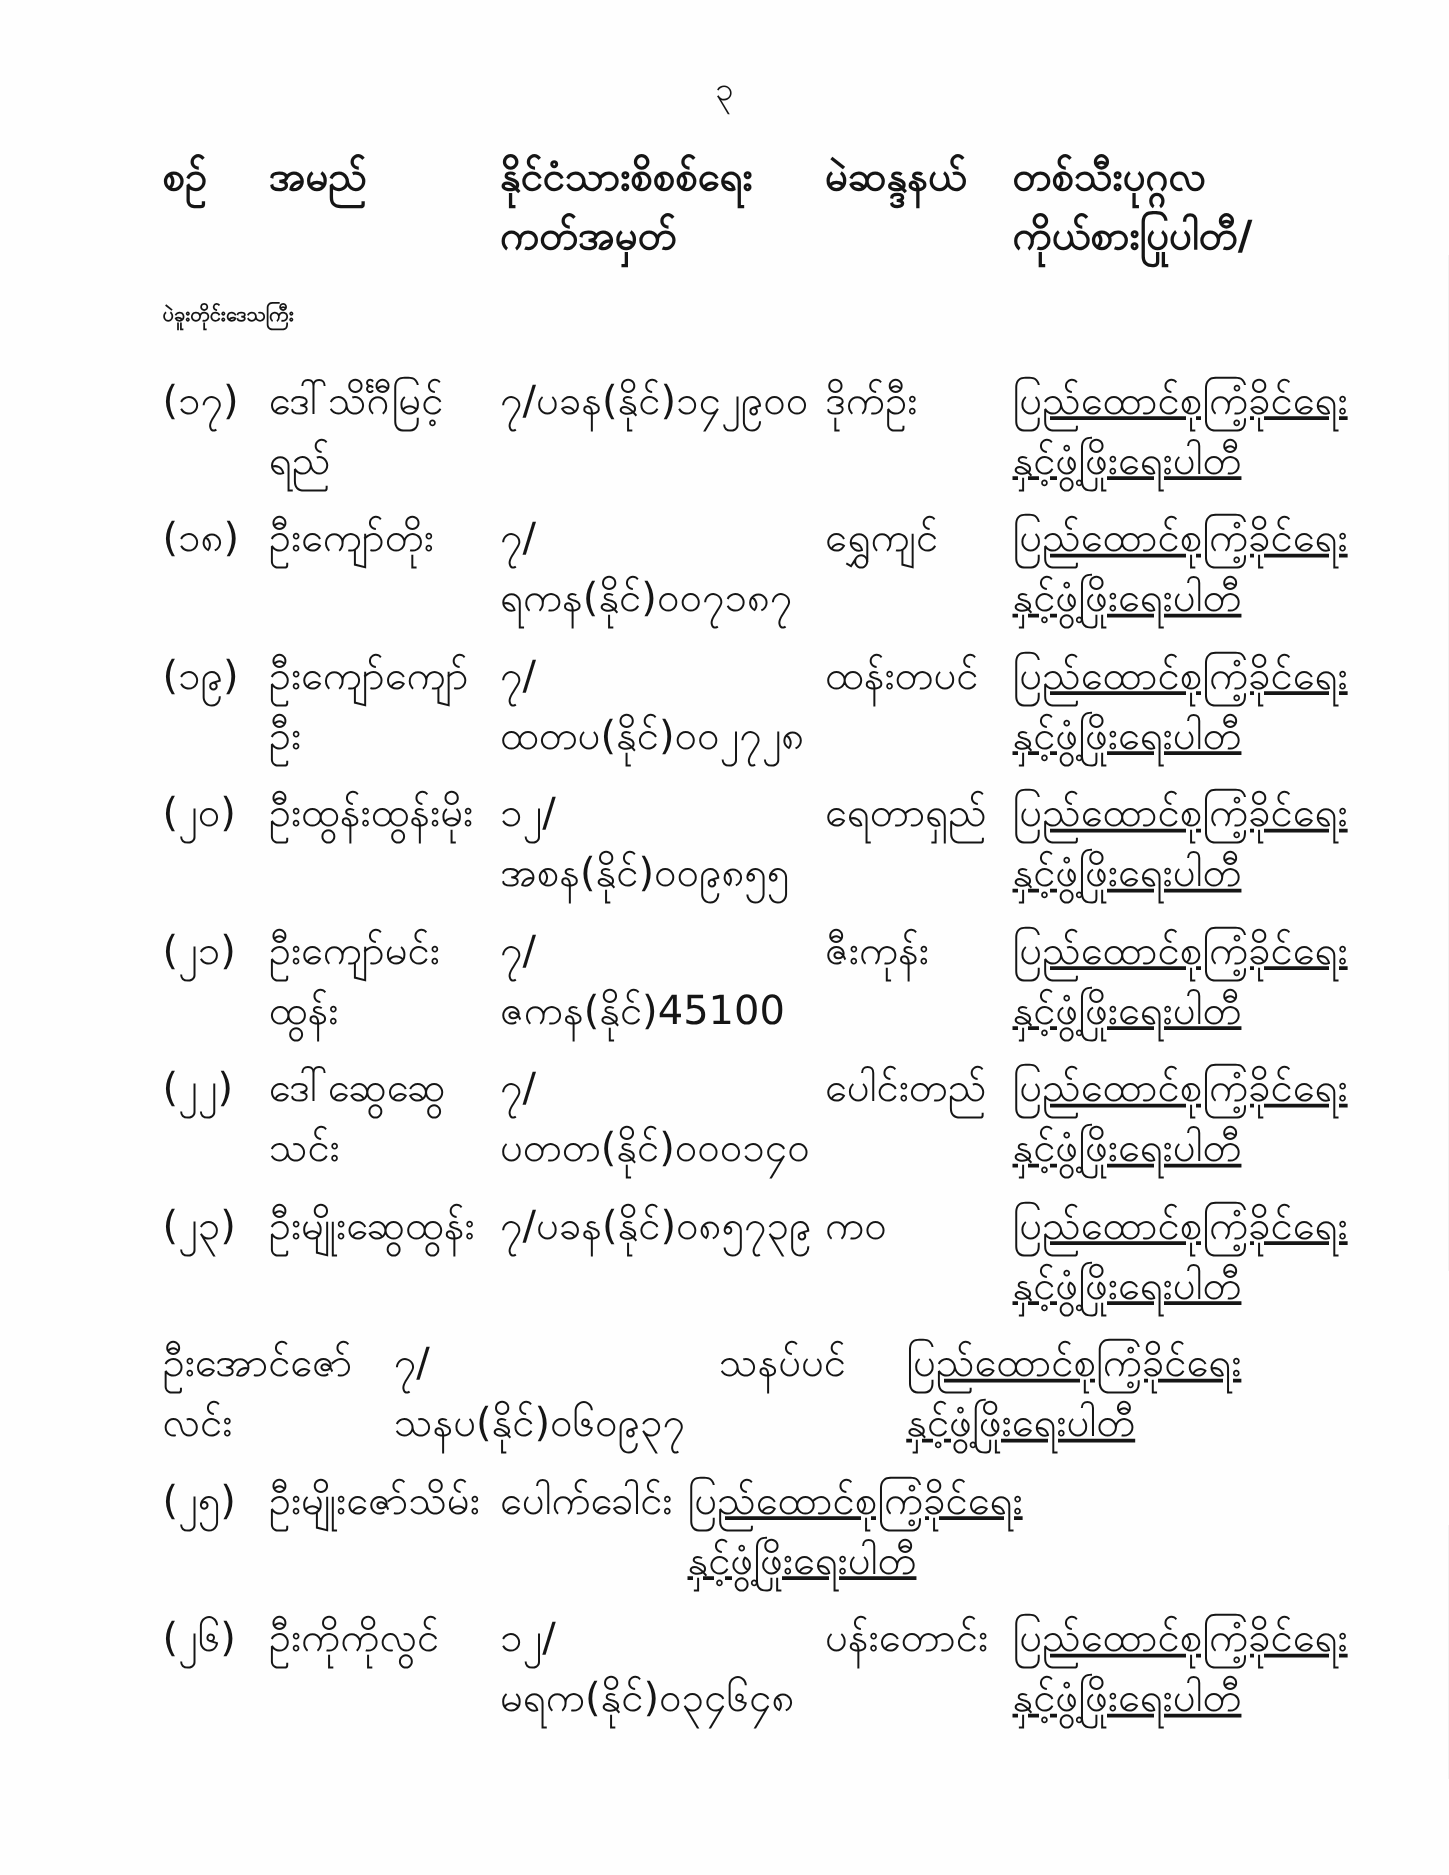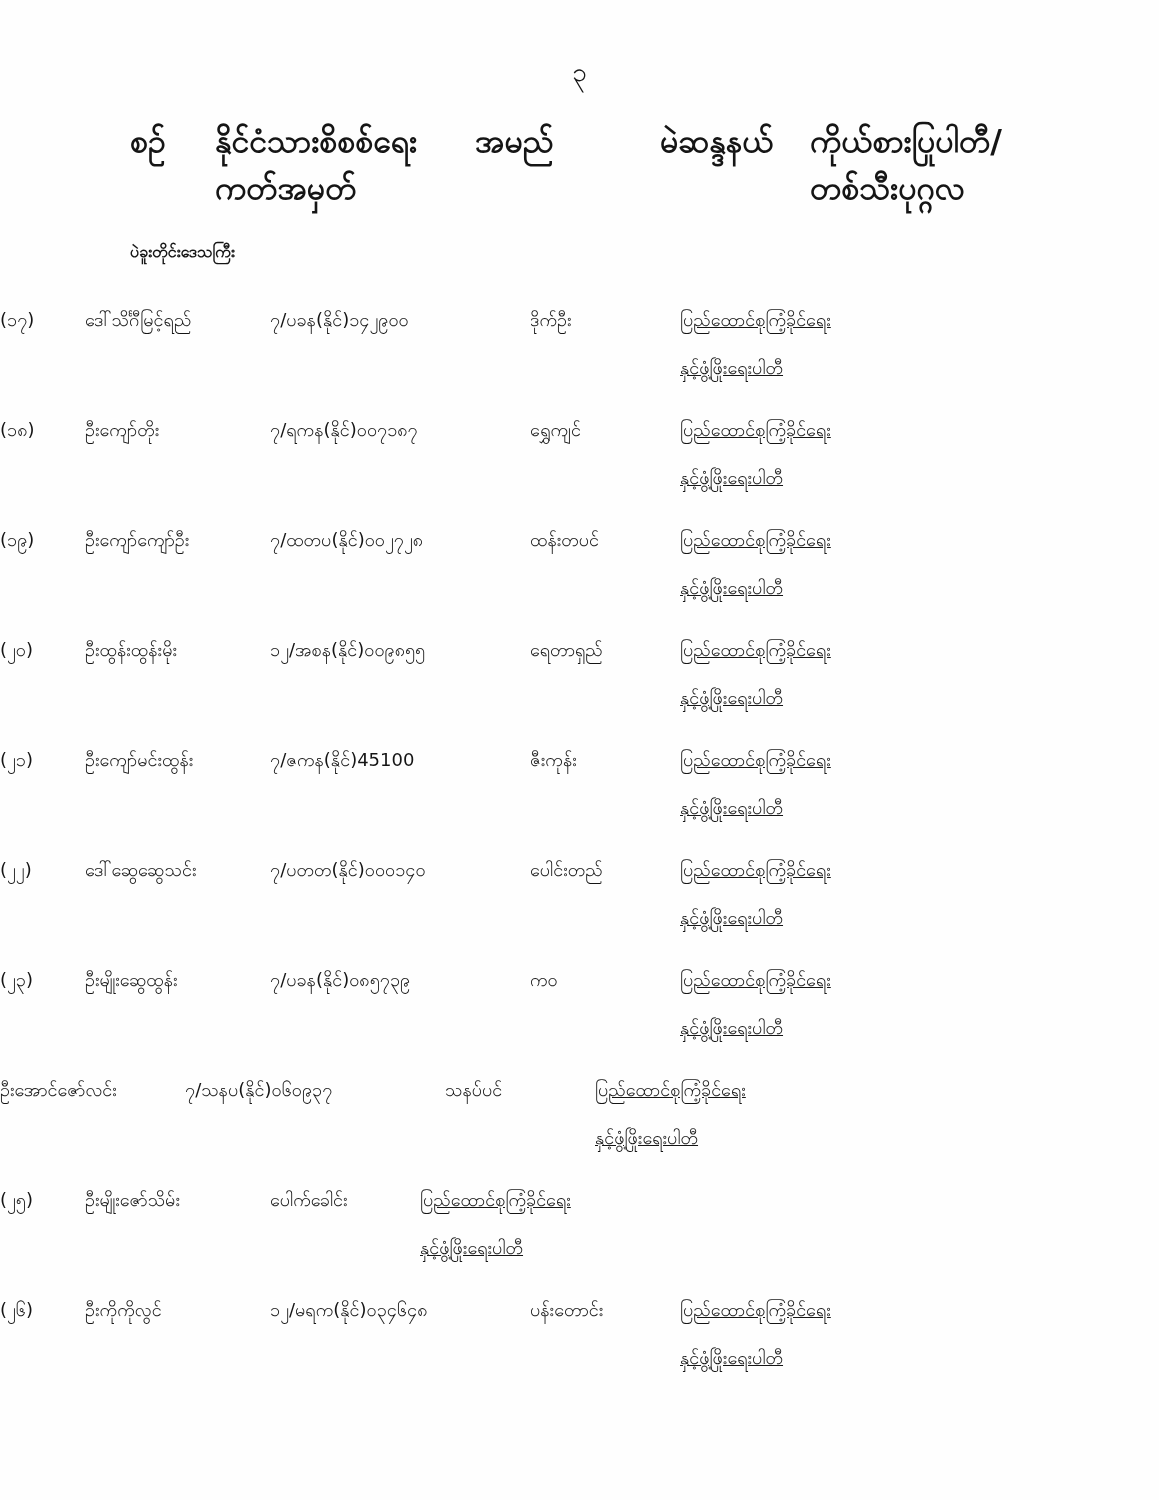--- a/index.html
+++ b/index.html
@@ -37,44 +37,45 @@
   .section-title {
     padding-left: 130px;
     margin-top: 16px;
     font-weight: bold;
     font-size: 16px;
     line-height: 48px;
   }
   .rows { margin-top: 20px; }
   .row {
     display: flex;
-    font-size: 18px;
+    padding-left: 130px;
+    font-size: 32px;
     line-height: 48px;
     margin-bottom: 14px;
   }
   .party-line { white-space: nowrap; text-decoration: underline; }
 </style>
 </head>
 <body>
 
 <div class="page">
 
   <div class="page-number">၃</div>
 
   <div class="hdr">
     <div class="c c-serial">စဉ်</div>
+    <div class="c c-name">အမည်</div>
     <div class="c c-nrc">
       <div>နိုင်ငံသားစိစစ်ရေး</div>
       <div>ကတ်အမှတ်</div>
     </div>
-    <div class="c c-name">အမည်</div>
     <div class="c c-constituency">မဲဆန္ဒနယ်</div>
     <div class="c c-party">
+      <div>တစ်သီးပုဂ္ဂလ</div>
       <div>ကိုယ်စားပြုပါတီ/</div>
-      <div>တစ်သီးပုဂ္ဂလ</div>
     </div>
   </div>
 
   <div class="section-title">ပဲခူးတိုင်းဒေသကြီး</div>
 
   <div class="rows">
 
     <div class="row">
       <div class="c c-serial">(၁၇)</div>
       <div class="c c-name">ဒေါ်သိင်္ဂီမြင့်ရည်</div>

